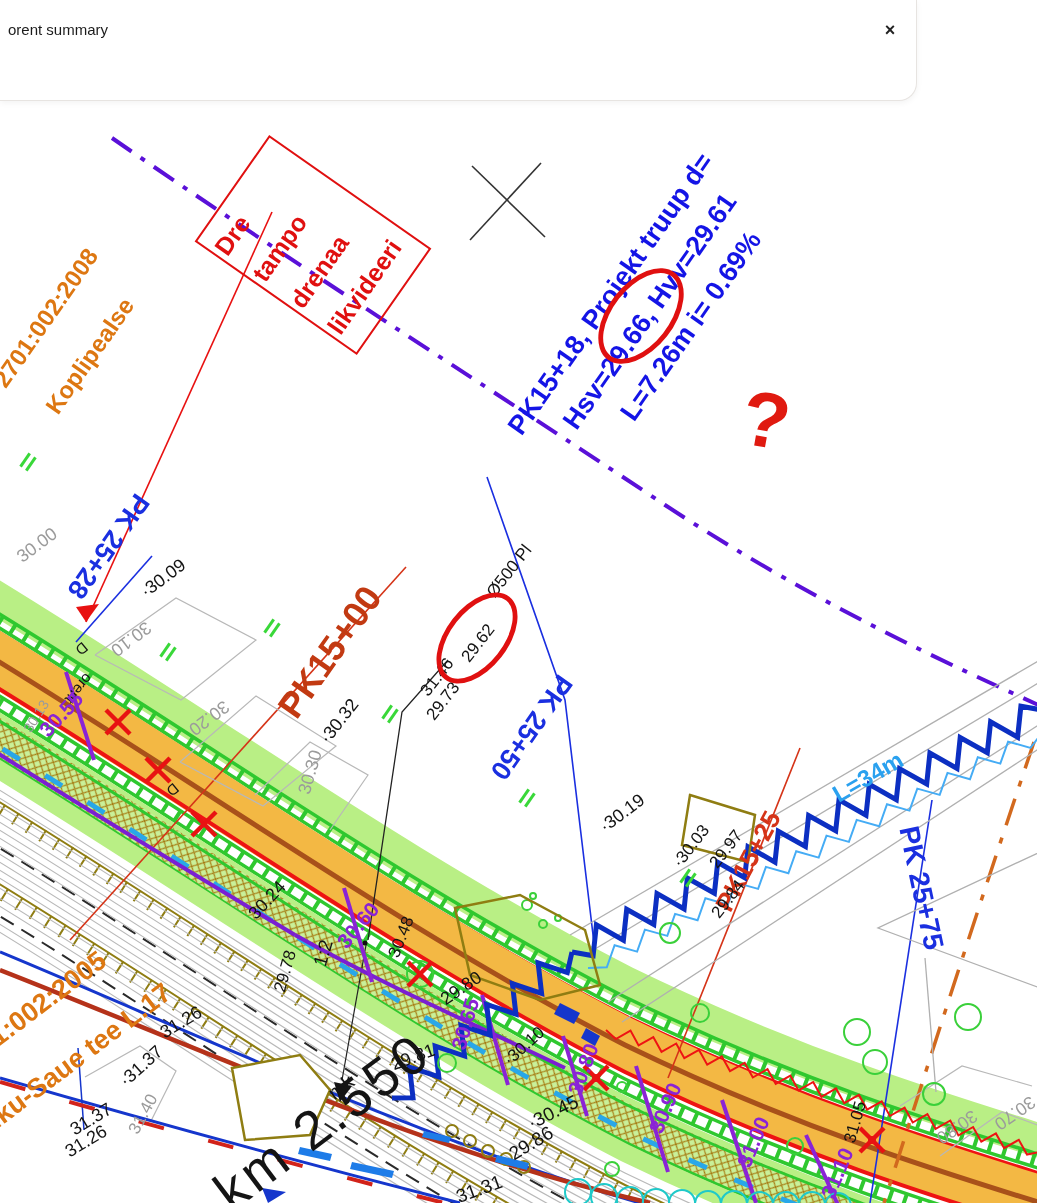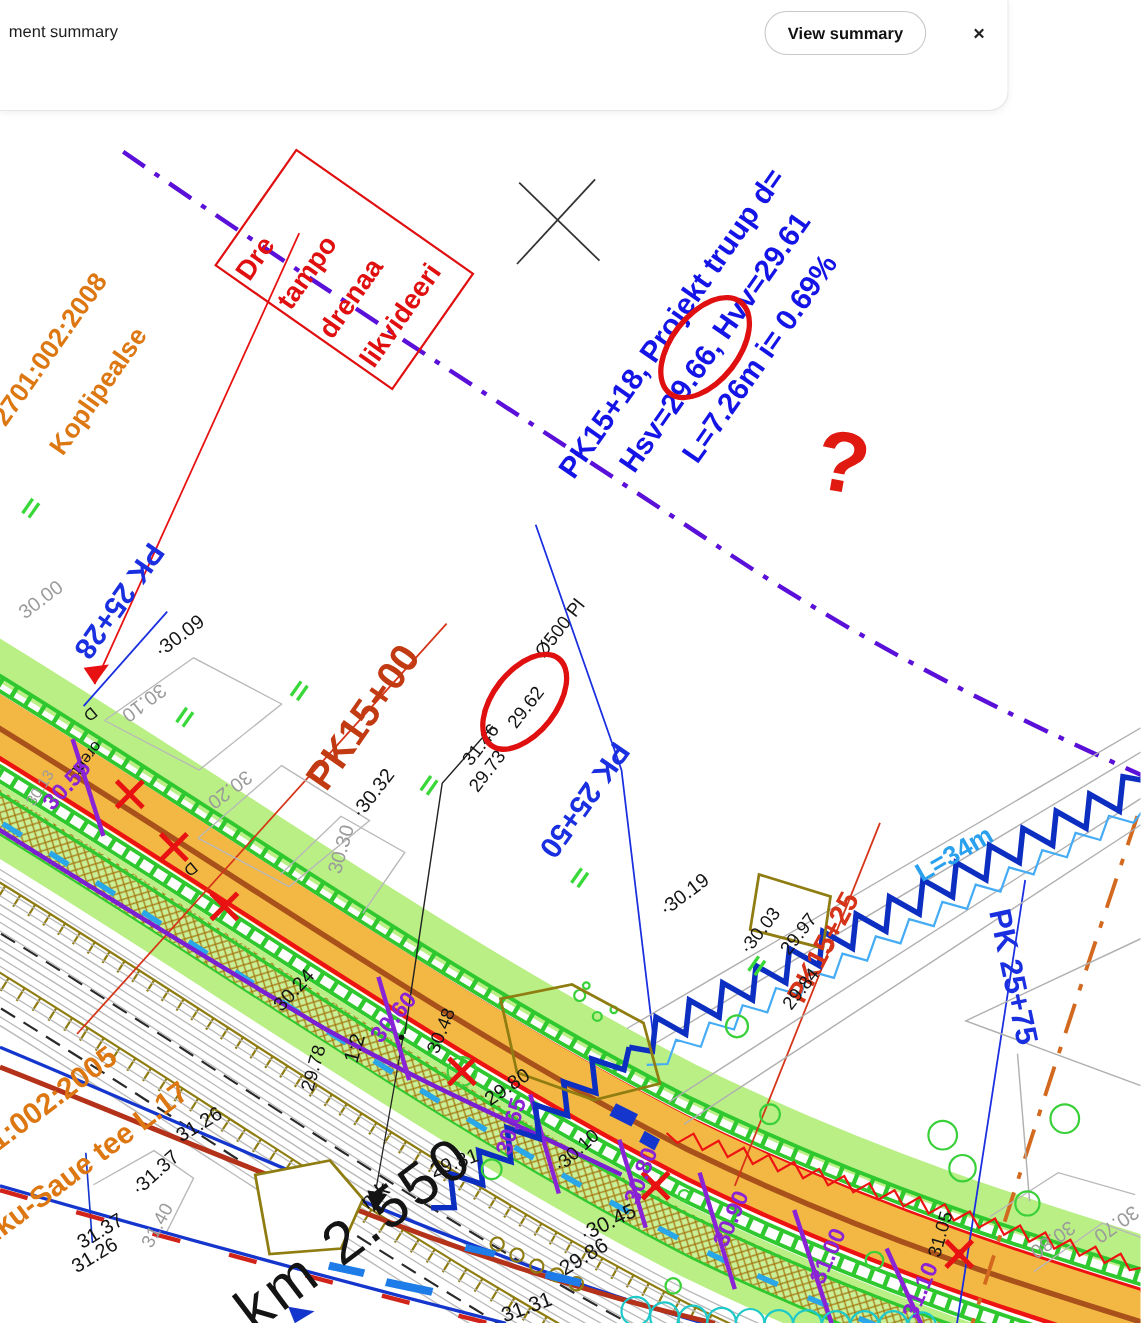--- a/index.html
+++ b/index.html
@@ -272,18 +272,17 @@
       <div id="note-l3" style="margin-left: 76px;">L=7.26m  i= 0.69%</div>
     </div>
 
     <div id="ellipses">
         <div class="ellipse" style="left: 641px; top: 316px; width: 100px; height: 56px;"></div>
         <div class="ellipse" style="left: 477px; top: 638px; width: 95px; height: 52px;"></div>
       </div>
   </div>
 
   <div class="panel">
-    <div class="panel-title">ment summary</div>
-    <button class="view-btn">View summary</button>
+    <div class="panel-title">orent summary</div>
     <div class="close-x">×</div>
   </div>
 
 </div>
 
 </body></html>

